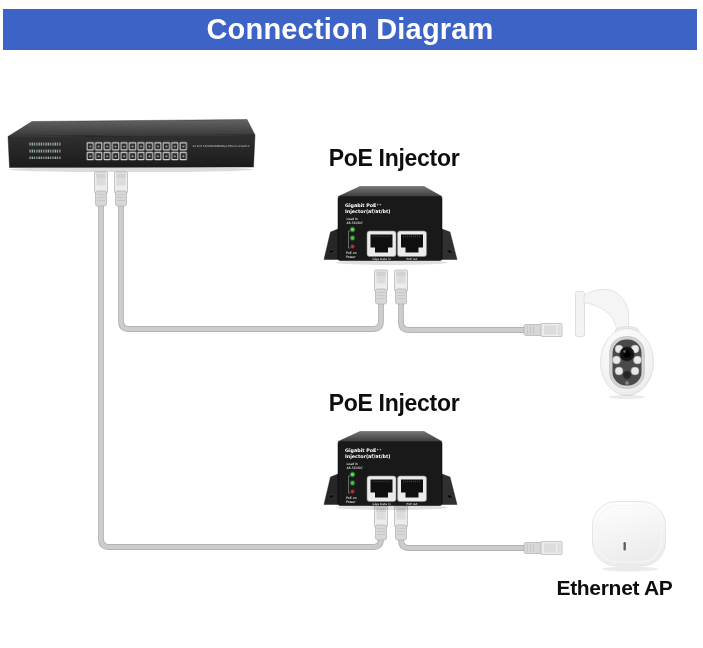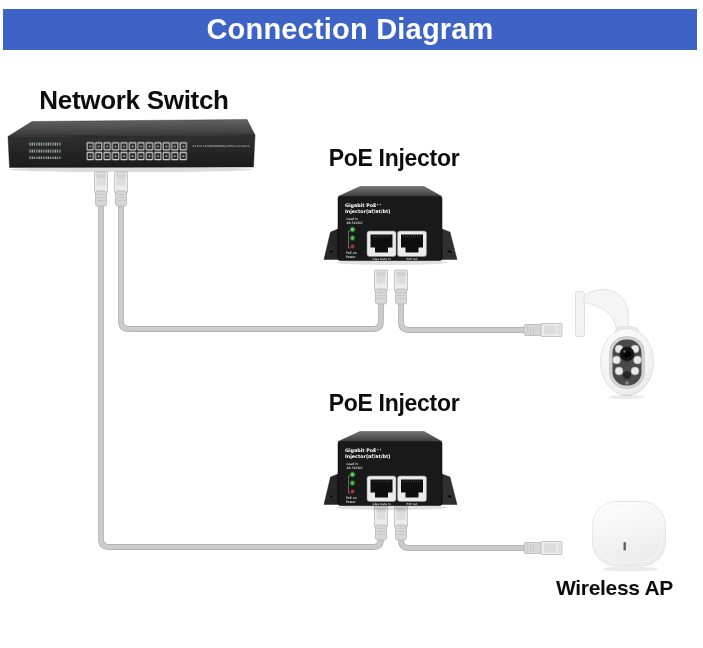--- a/index.html
+++ b/index.html
@@ -27,24 +27,23 @@
 </style>
 </head>
 <body>
 
 <div id="stage">
 
   <div class="banner">
     <span>Connection Diagram</span>
   </div>
 
-  <div class="dev-label lbl-switch">Network Switch</div>
   <div class="dev-label lbl-inj1">PoE Injector</div>
   <div class="dev-label lbl-inj2">PoE Injector</div>
-  <div class="dev-label lbl-ap">Wireless AP</div>
+  <div class="dev-label lbl-ap">Ethernet AP</div>
 
   <svg id="diagram-svg" width="703" height="648" viewBox="0 0 703 648">
     <defs>
       <linearGradient id="swTopG" x1="0" y1="0" x2="0" y2="1">
         <stop offset="0" stop-color="#636363"></stop>
           <stop offset="1" stop-color="#383838"></stop>
       </linearGradient>
       <linearGradient id="swFrontG" x1="0" y1="0" x2="0" y2="1">
         <stop offset="0" stop-color="#303030"></stop>
           <stop offset="1" stop-color="#1b1b1b"></stop>

